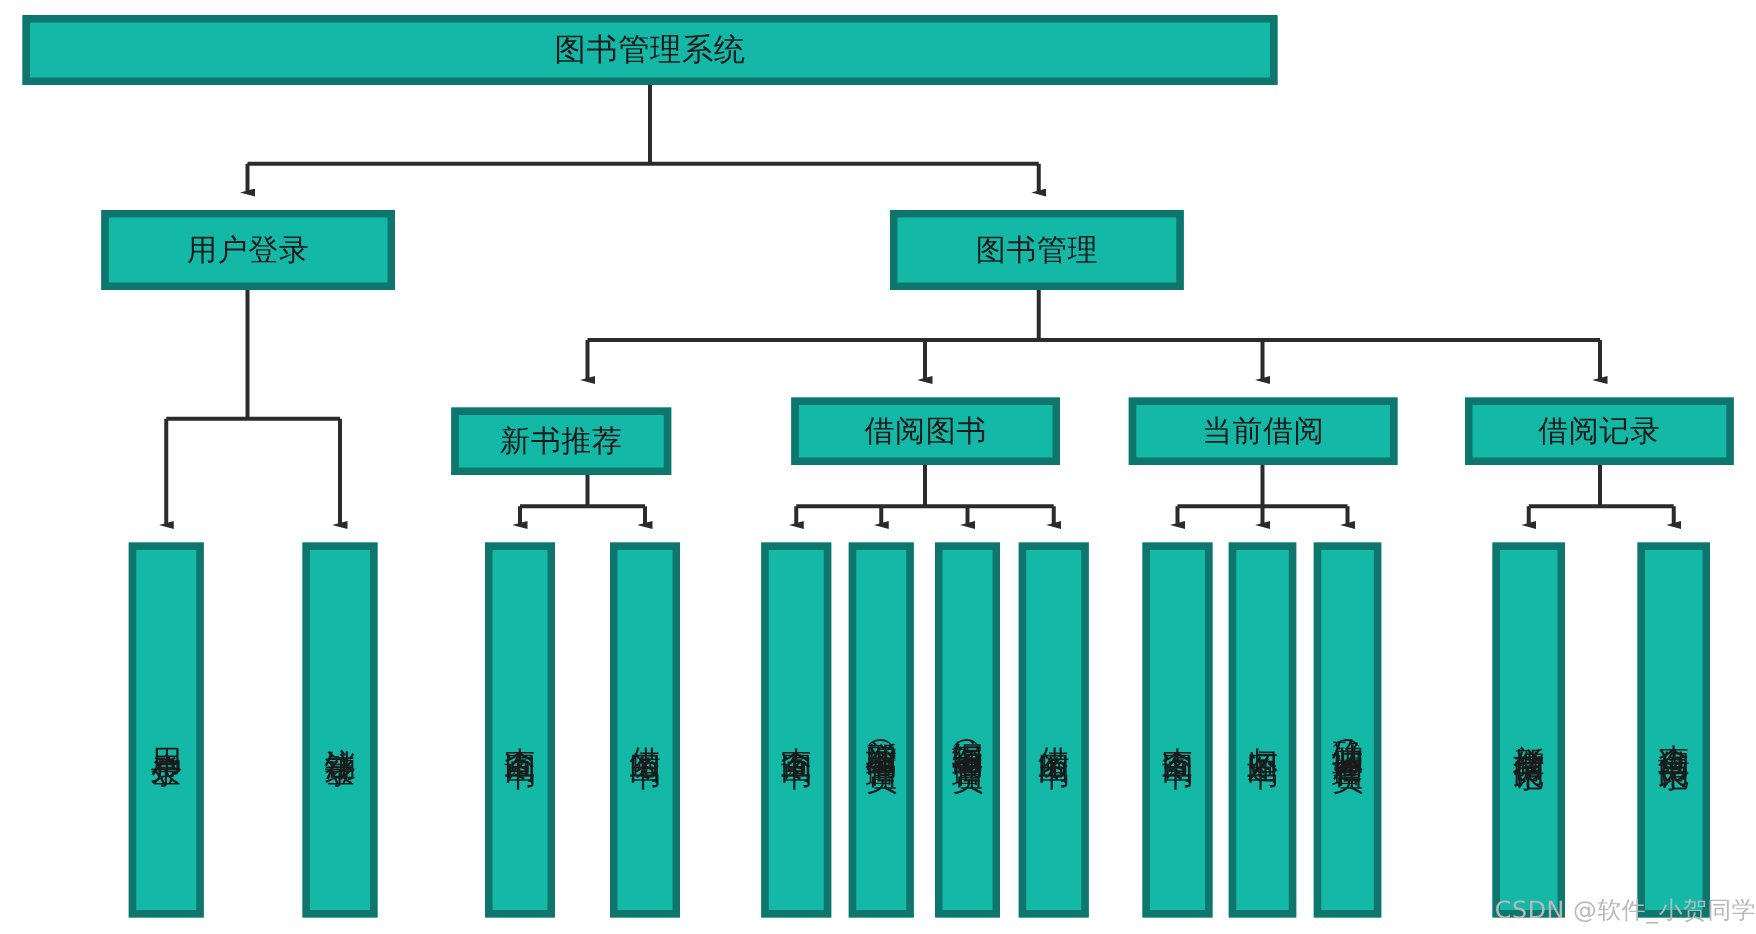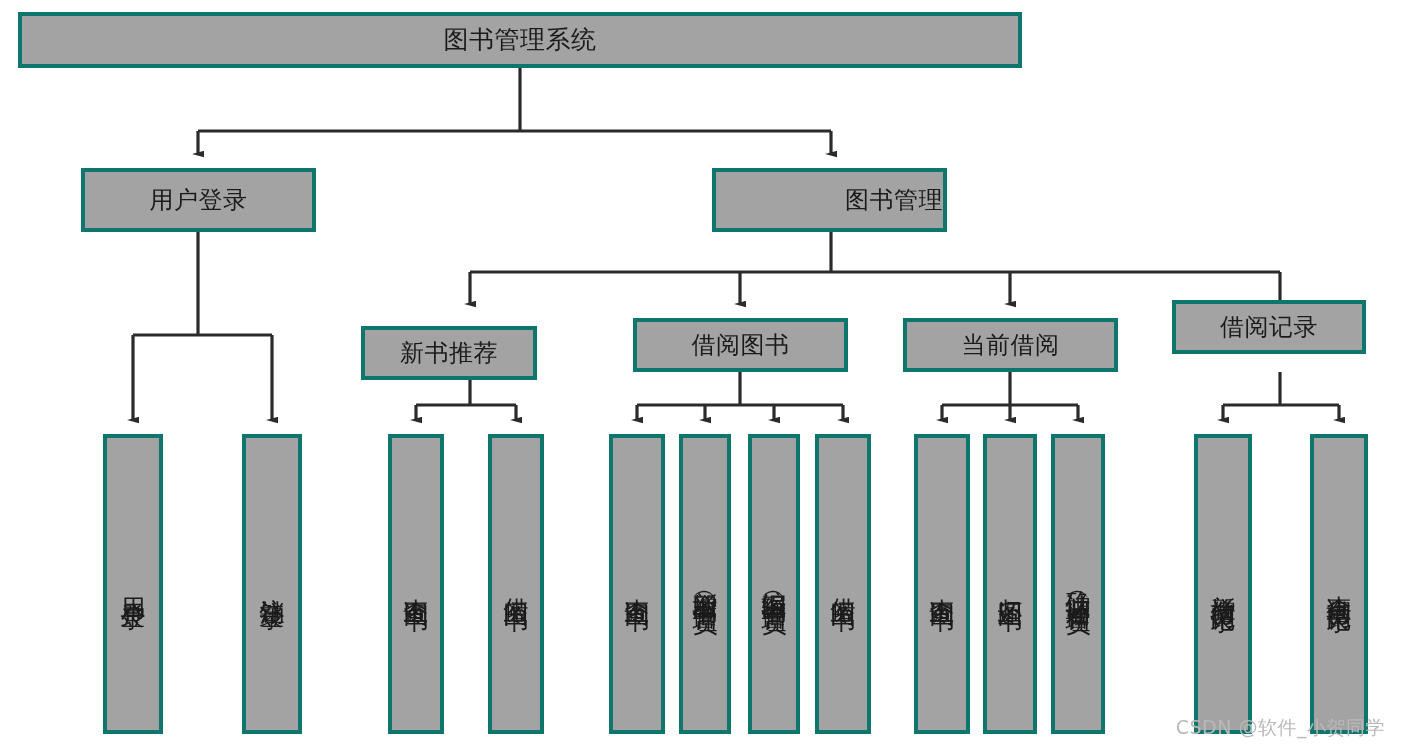--- a/index.html
+++ b/index.html
@@ -21,22 +21,22 @@
   #diagram-svg {
     position: absolute;
     left: 0;
     top: 0;
     width: 1405px;
     height: 747px;
   }
   .node {
     position: absolute;
     box-sizing: border-box;
-    background: #a3a3a3;
-    border: 4px solid #0f766e;
+    background: #14b8a6;
+    border: 6px solid #0f766e;
     display: flex;
     align-items: center;
     justify-content: center;
     overflow: hidden;
   }
   .node-label {
     color: #1b1b1b;
     text-align: center;
     line-height: 1.12;
     white-space: nowrap;
@@ -56,21 +56,21 @@
   }
   .node.v .node-label {
     writing-mode: vertical-rl;
     text-orientation: upright;
     font-size: 25px;
     letter-spacing: 3px;
     line-height: 1;
   }
   #watermark {
     position: absolute;
-    right: 20px;
+    right: 0;
     bottom: 6px;
     font-size: 19px;
     color: #b9b9b9;
     letter-spacing: 0.5px;
     white-space: nowrap;
     pointer-events: none;
   }
 </style>
 </head>
 <body>
@@ -129,34 +129,34 @@
     </g>
   </svg>
 
   <div class="node h" id="node-root" style="left:18px; top:12px; width:1004px; height:56px;">
     <span class="node-label">图书管理系统</span>
   </div>
 
   <div class="node h" style="left:81px; top:168px; width:235px; height:64px;">
     <span class="node-label">用户登录</span>
   </div>
-  <div class="node h" style="left:712px; top:168px; width:235px; height:64px;justify-content:flex-end;">
+  <div class="node h" style="left:712px; top:168px; width:235px; height:64px;">
     <span class="node-label">图书管理</span>
   </div>
 
   <div class="node h" style="left:361px; top:326px; width:176px; height:54px;">
     <span class="node-label">新书推荐</span>
   </div>
   <div class="node h" style="left:633px; top:318px; width:215px; height:54px;">
     <span class="node-label">借阅图书</span>
   </div>
   <div class="node h" style="left:903px; top:318px; width:215px; height:54px;justify-content:center;">
     <span class="node-label">当前借阅</span>
   </div>
-  <div class="node h" style="left:1172px; top:300px; width:194px; height:54px;">
+  <div class="node h" style="left:1172px; top:318px; width:215px; height:54px;">
     <span class="node-label">借阅记录</span>
   </div>
 
   <div class="node v" style="left:103px; top:434px; width:60px; height:300px;">
     <span class="node-label">用户登录</span>
   </div>
   <div class="node v" style="left:242px; top:434px; width:60px; height:300px;">
     <span class="node-label">注销登录</span>
   </div>
 

